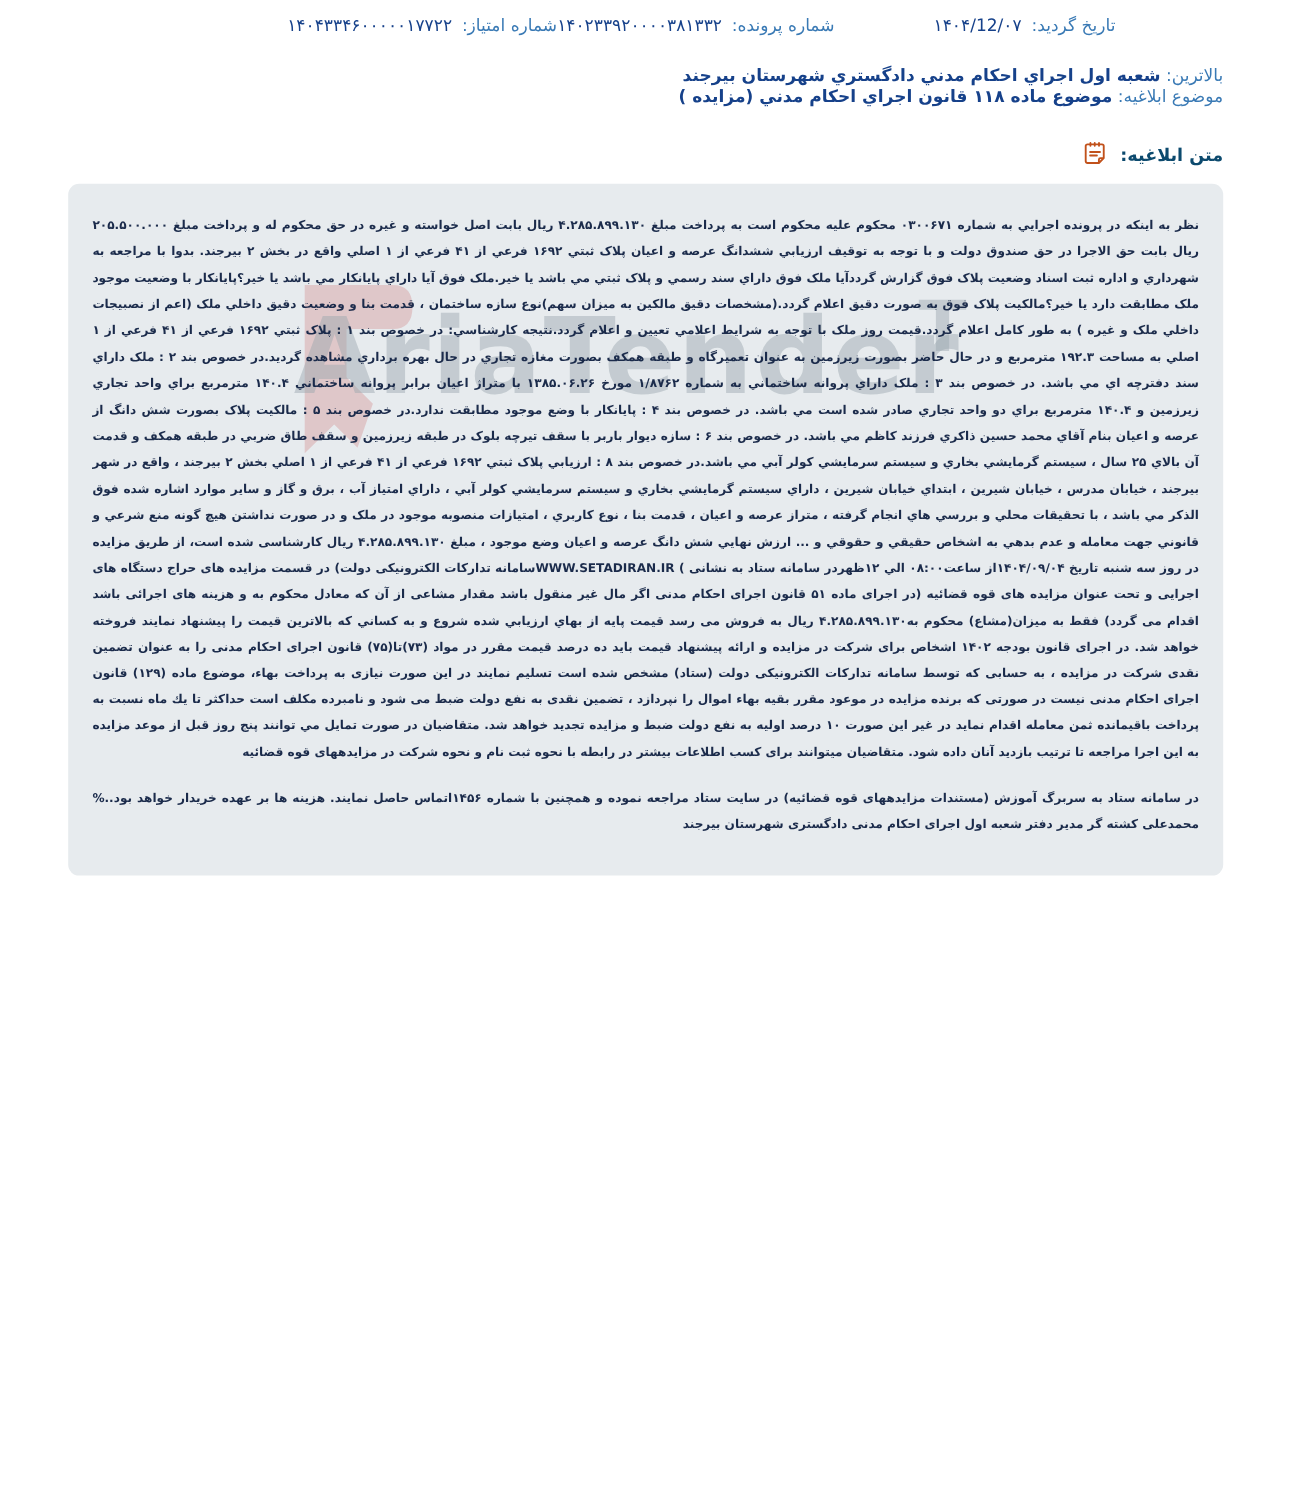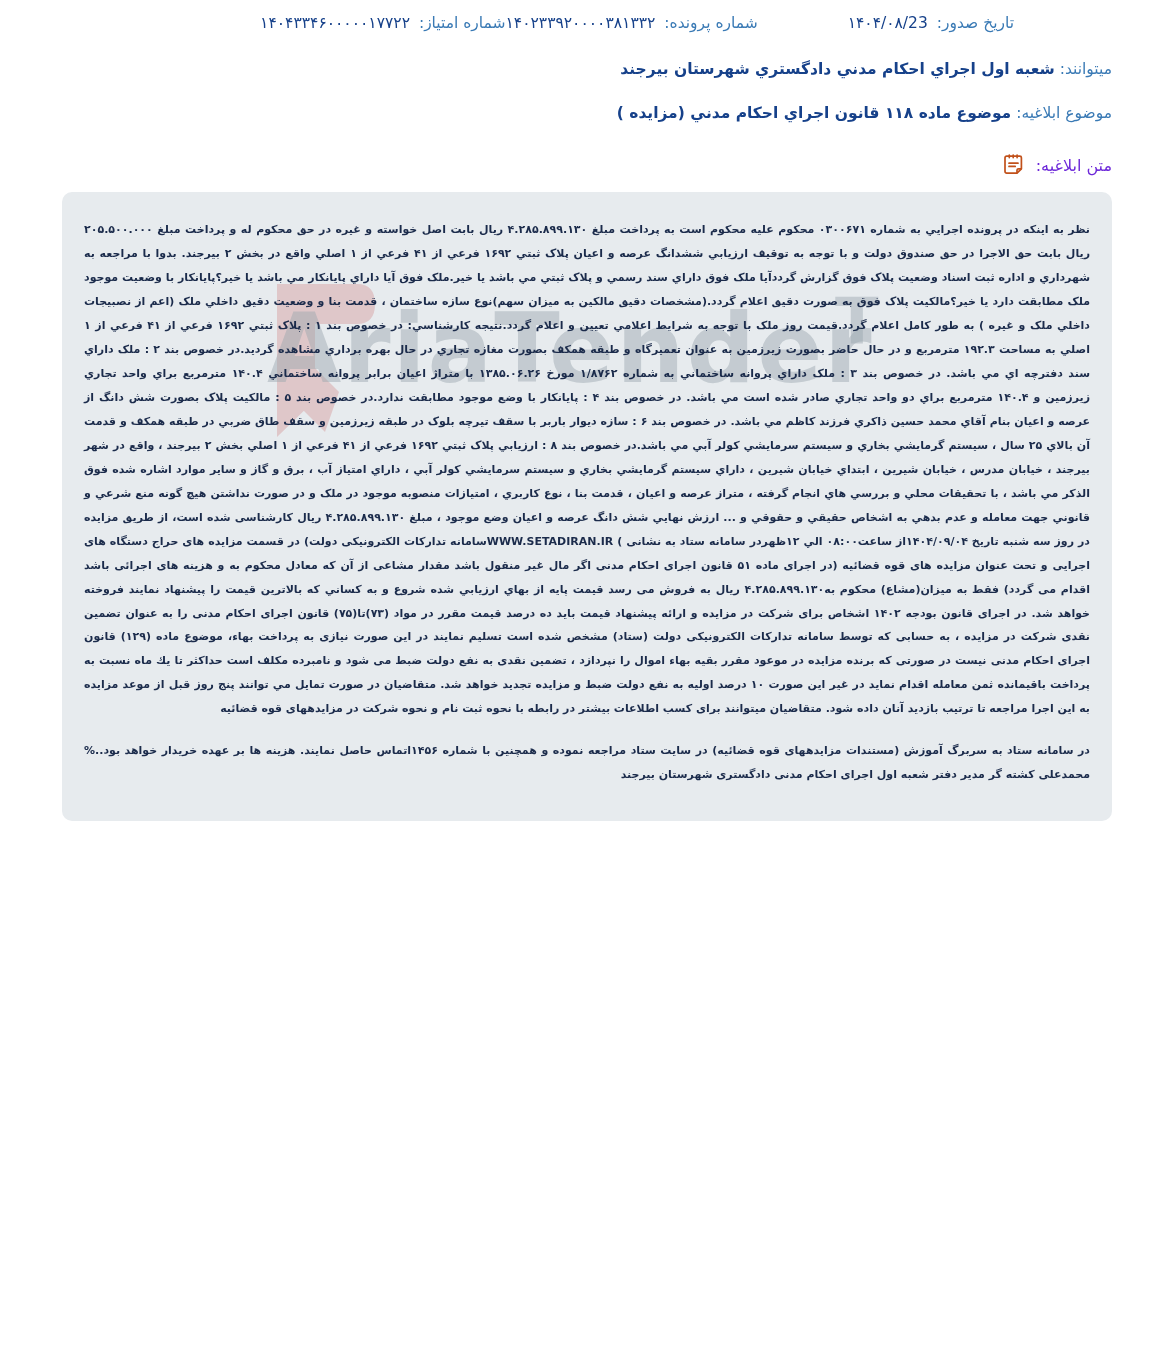--- a/index.html
+++ b/index.html
@@ -56,37 +56,37 @@
     padding: 0 62px;
     margin-top: 10px;
     font-size: 15.5px;
     color: #3a7ab5;
     text-align: right;
   }
   .meta-line .lbl { color: #3a7ab5; }
   .meta-line .val { color: #16418a; font-weight: bold; }
 
   .row-issuer { margin-top: 14px; }
-  .row-subject { margin-top: 26px; }
+  .row-subject { margin-top: 1px; }
 
   
   .section-head {
     padding: 0 62px;
     margin-top: 30px;
     margin-bottom: 14px;
     display: flex;
     flex-direction: row;
     justify-content: flex-start;
     align-items: center;
     gap: 8px;
   }
   .section-head .ttl {
     font-size: 16px;
-    font-weight: normal;
-    color: #6d28d9;
+    font-weight: bold;
+    color: #0c4a6e;
   }
   .doc-icon {
     width: 26px;
     height: 26px;
     flex: 0 0 26px;
     display: block;
   }
 
   
   .card {
@@ -139,35 +139,35 @@
   .body-text p { margin: 0 0 18px 0; }
   .body-text p:last-child { margin-bottom: 0; }
 </style>
 </head>
 <body>
 
 <div class="page">
 
   <div class="meta-row">
     <div class="meta-cell date">
-      <span class="lbl">تاریخ صدور:</span>
-      <span class="val">۱۴۰۴/۰۸/23</span>
+      <span class="lbl">تاریخ گردید:</span>
+      <span class="val">۱۴۰۴/12/۰۷</span>
     </div>
     <div class="meta-cell case">
       <span class="lbl">شماره پرونده:</span>
       <span class="val">۱۴۰۲۳۳۹۲۰۰۰۰۳۸۱۳۳۲</span>
     </div>
     <div class="meta-cell notif">
       <span class="lbl">شماره امتیاز:</span>
       <span class="val">۱۴۰۴۳۳۴۶۰۰۰۰۰۱۷۷۲۲</span>
     </div>
   </div>
 
   <div class="meta-line row-issuer">
-    <span class="lbl">میتوانند:</span>
+    <span class="lbl">بالاترین:</span>
     <span class="val">شعبه اول اجراي احکام مدني دادگستري شهرستان بیرجند</span>
   </div>
 
   <div class="meta-line row-subject">
     <span class="lbl">موضوع ابلاغیه:</span>
     <span class="val">موضوع ماده ۱۱۸ قانون اجراي احکام مدني (مزایده )</span>
   </div>
 
   <div class="section-head">
     <span class="ttl">متن ابلاغیه:</span>

